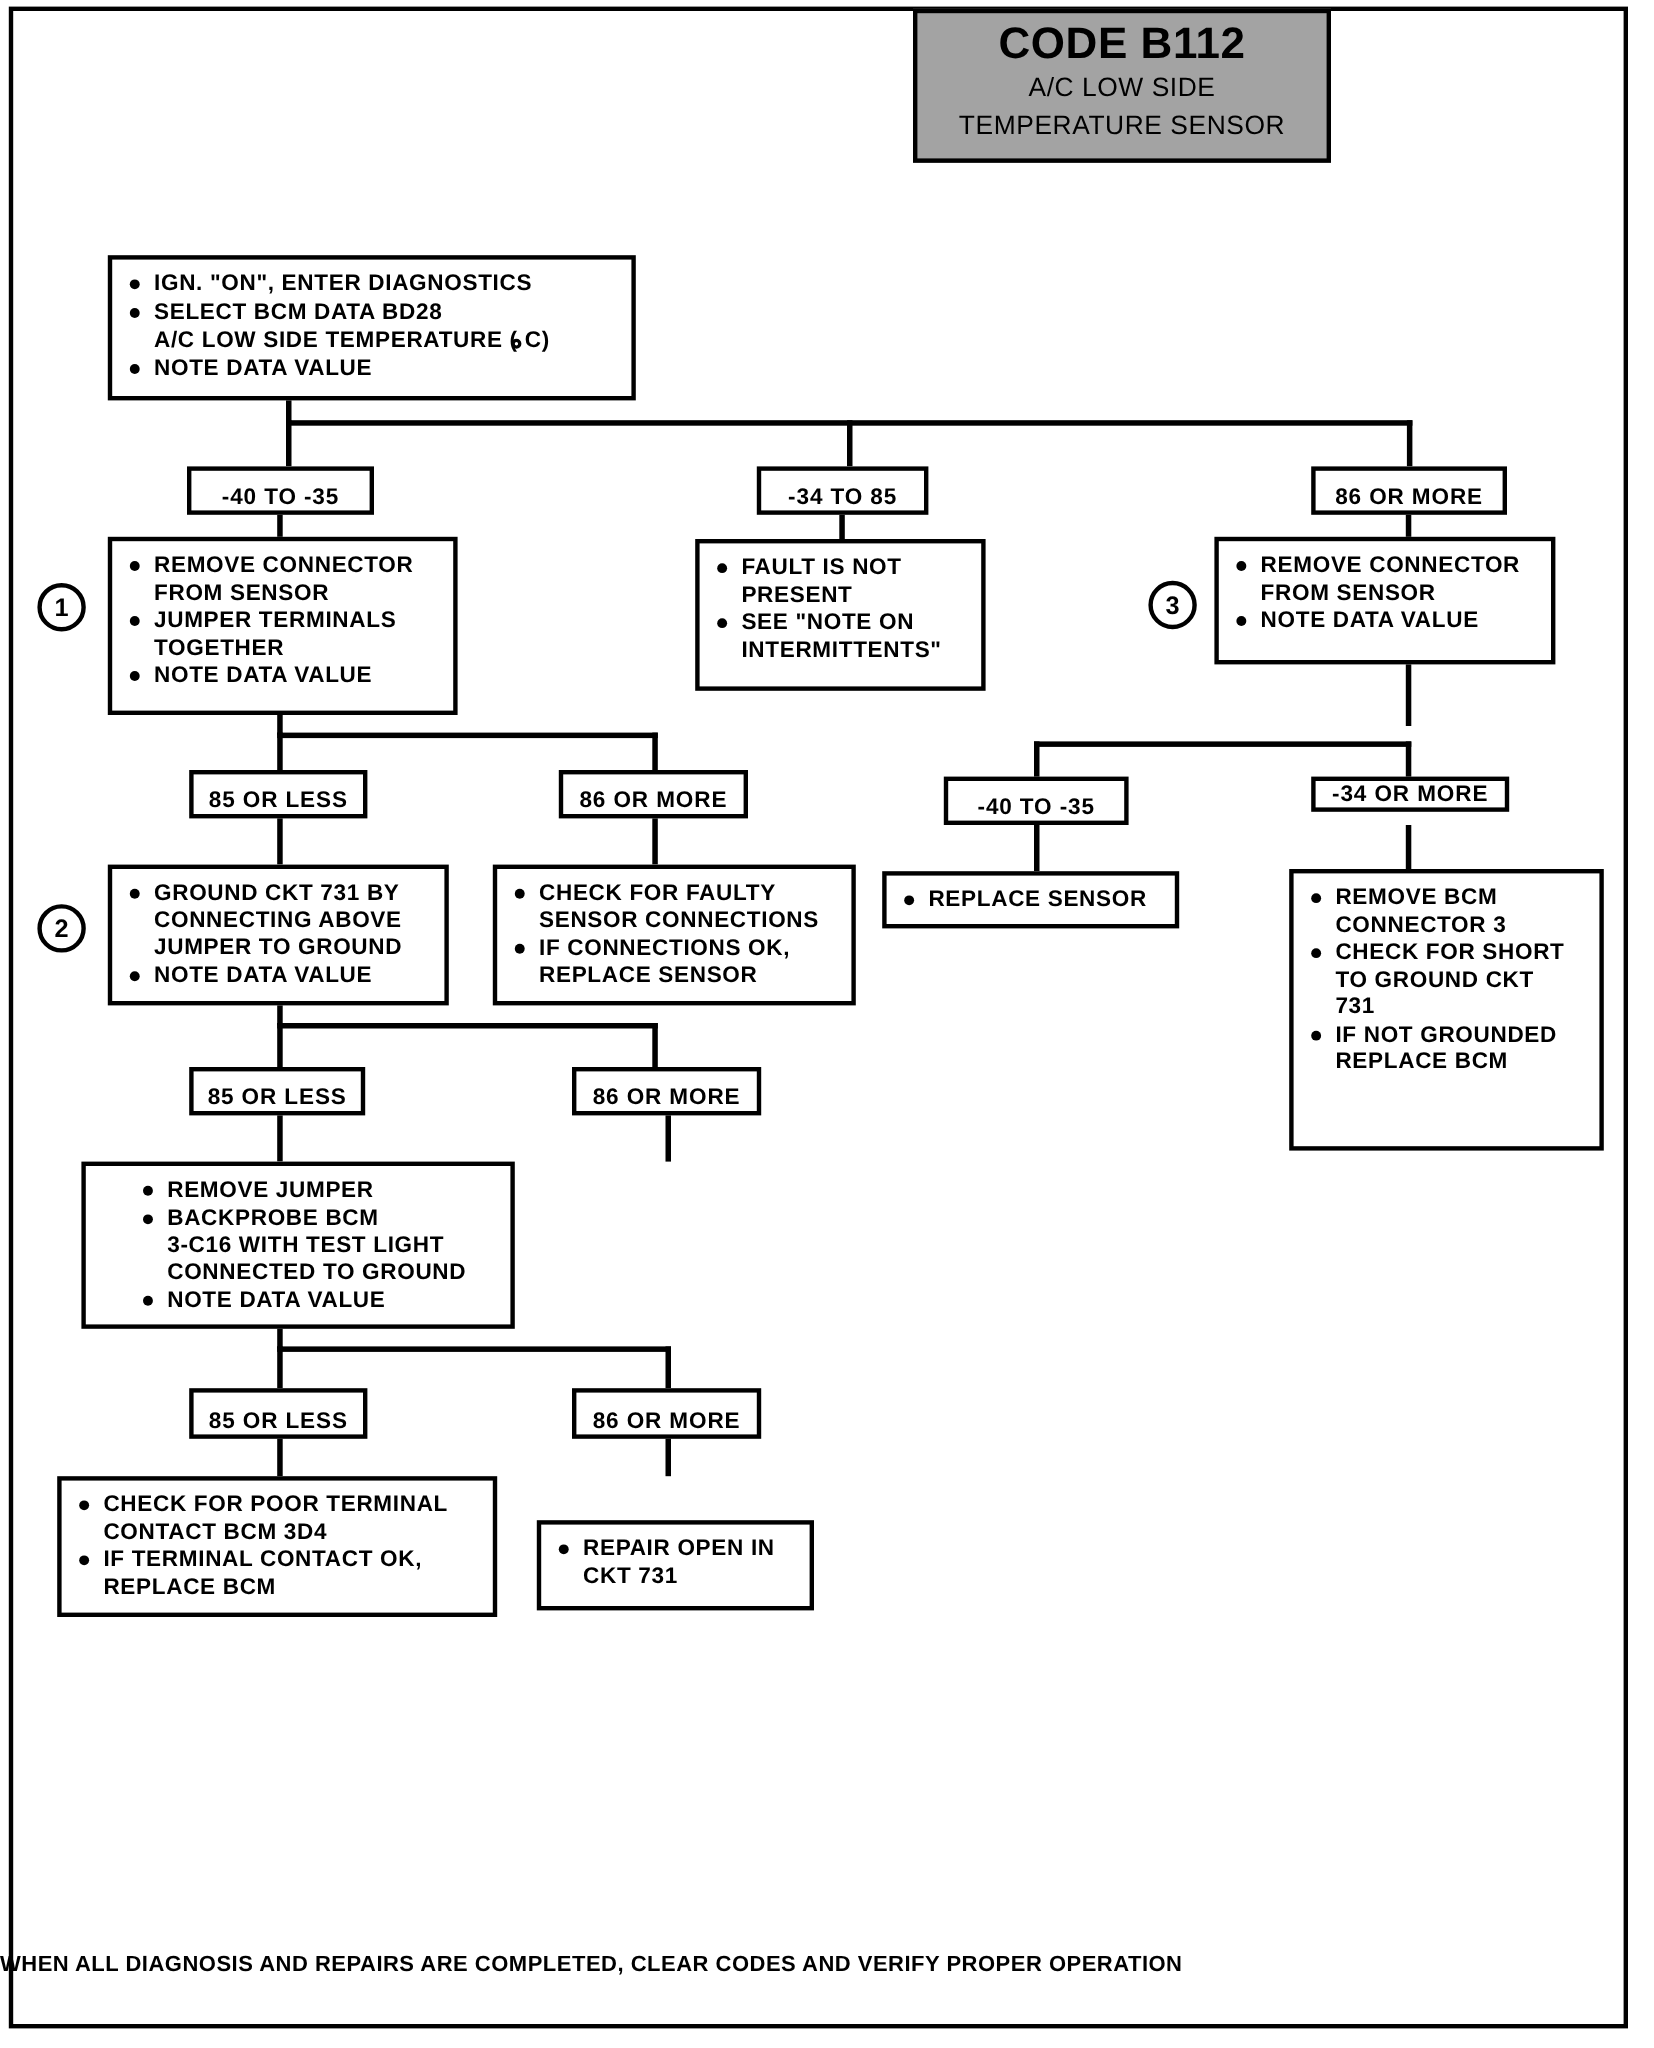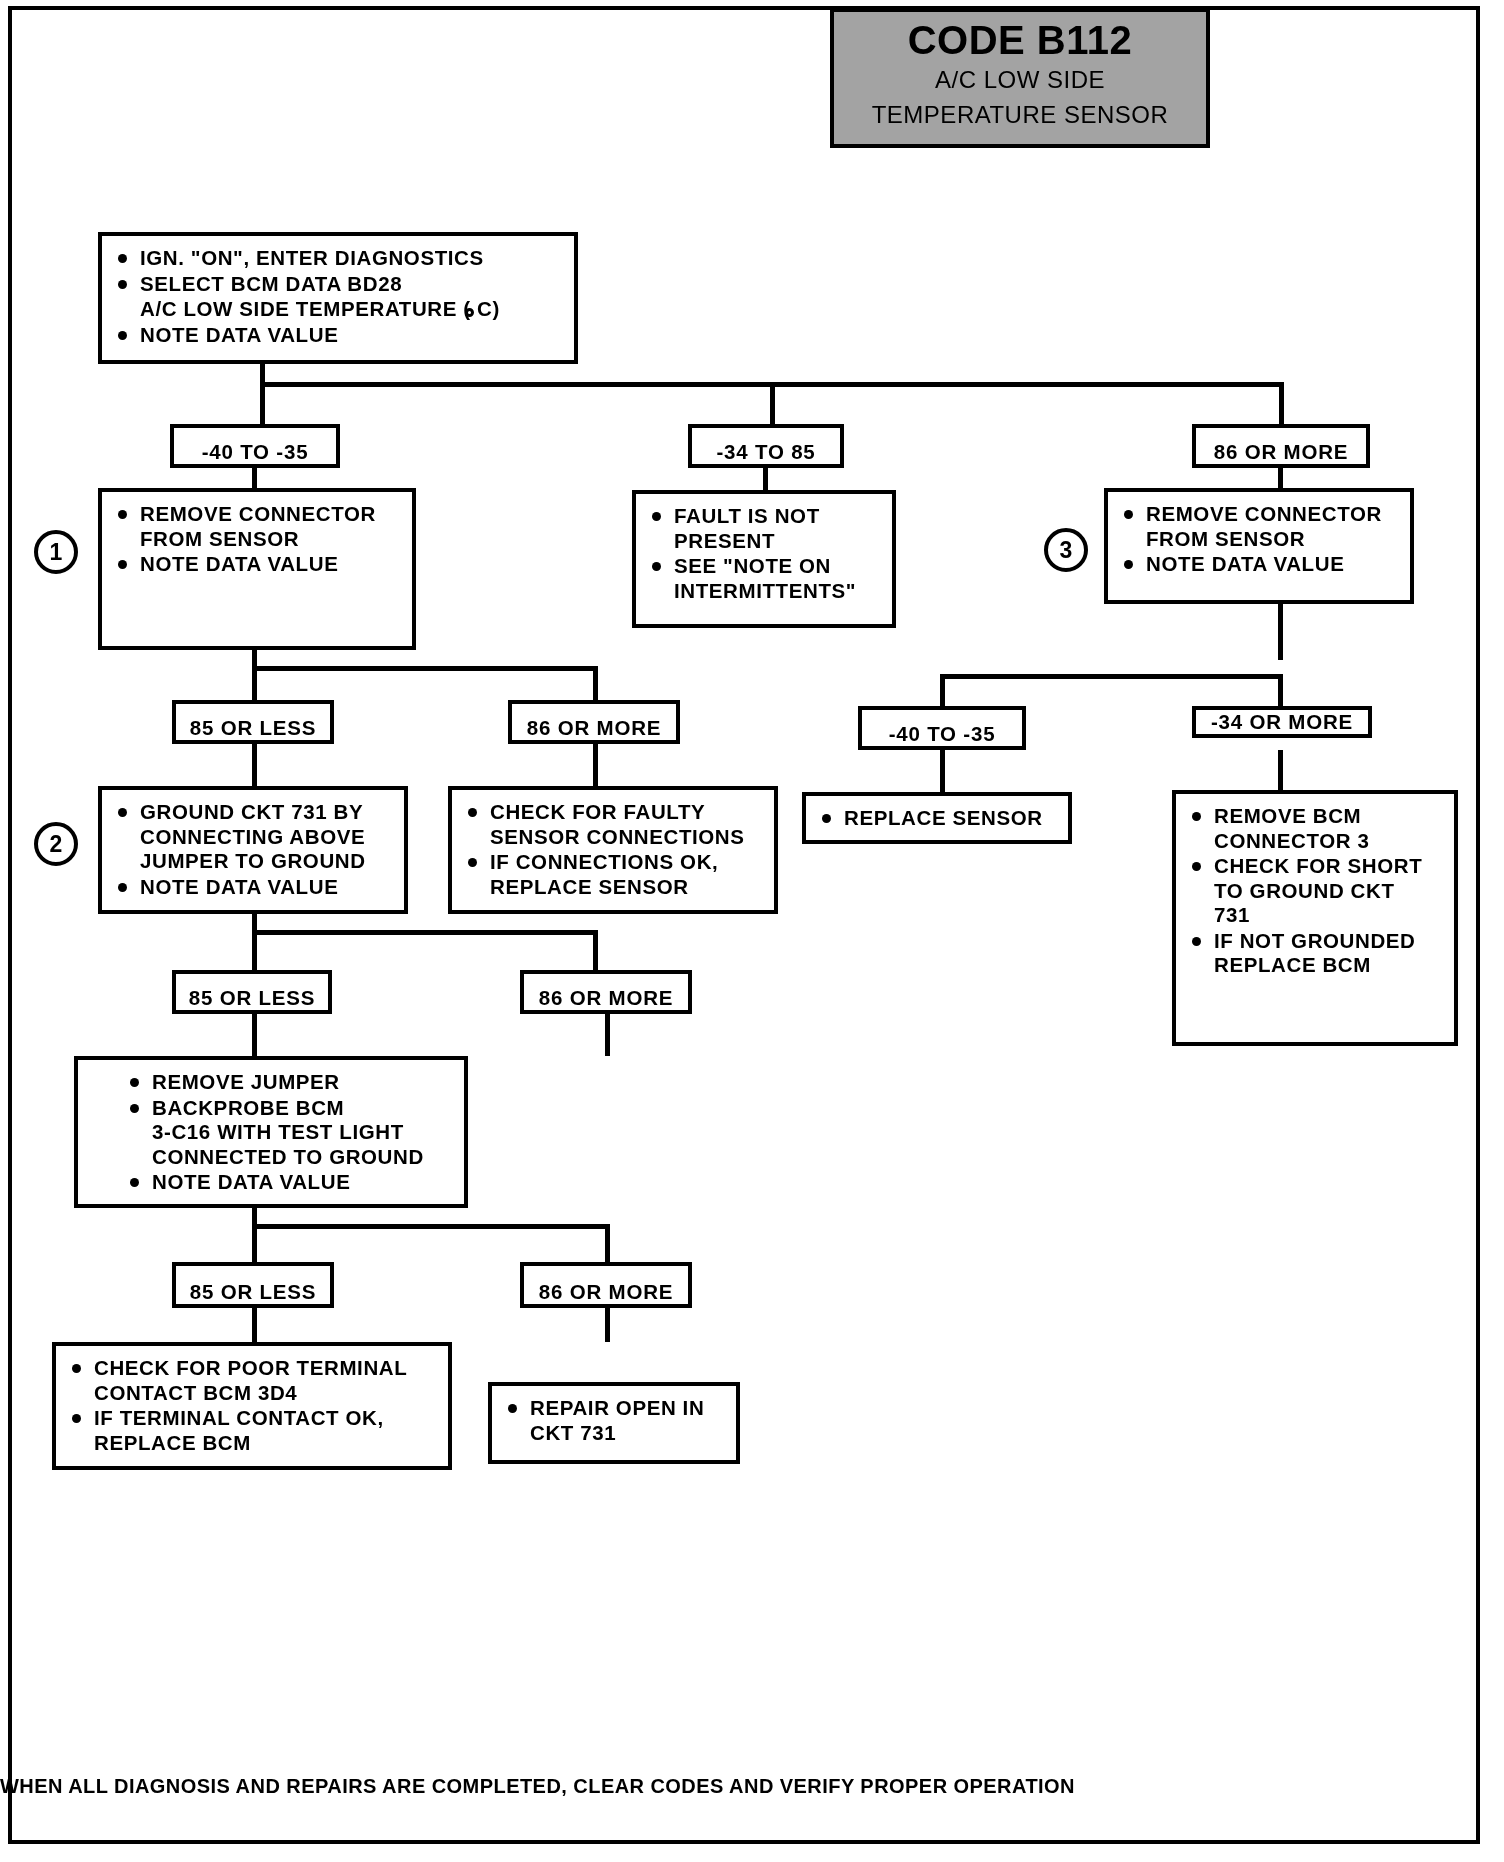--- a/index.html
+++ b/index.html
@@ -175,20 +175,22 @@
   <div class="ln lnv" style="left:763px; top:468px; width:5px; height:22px;"></div>
   <div class="ln lnv" style="left:1278px; top:468px; width:5px; height:22px;"></div>
 
   <div class="circle-num" style="left:34px; top:530px;">
     <span>1</span>
   </div>
   <div class="box" style="left:98px; top:488px; width:318px; height:162px;">
     <ul>
       <li>REMOVE CONNECTOR
 FROM SENSOR</li>
+      <li>JUMPER TERMINALS
+TOGETHER</li>
       <li>NOTE DATA VALUE</li>
     </ul>
   </div>
 
   <div class="box" style="left:632px; top:490px; width:264px; height:138px;">
     <ul>
       <li>FAULT IS NOT
 PRESENT</li>
       <li>SEE "NOTE ON
 INTERMITTENTS"</li>

